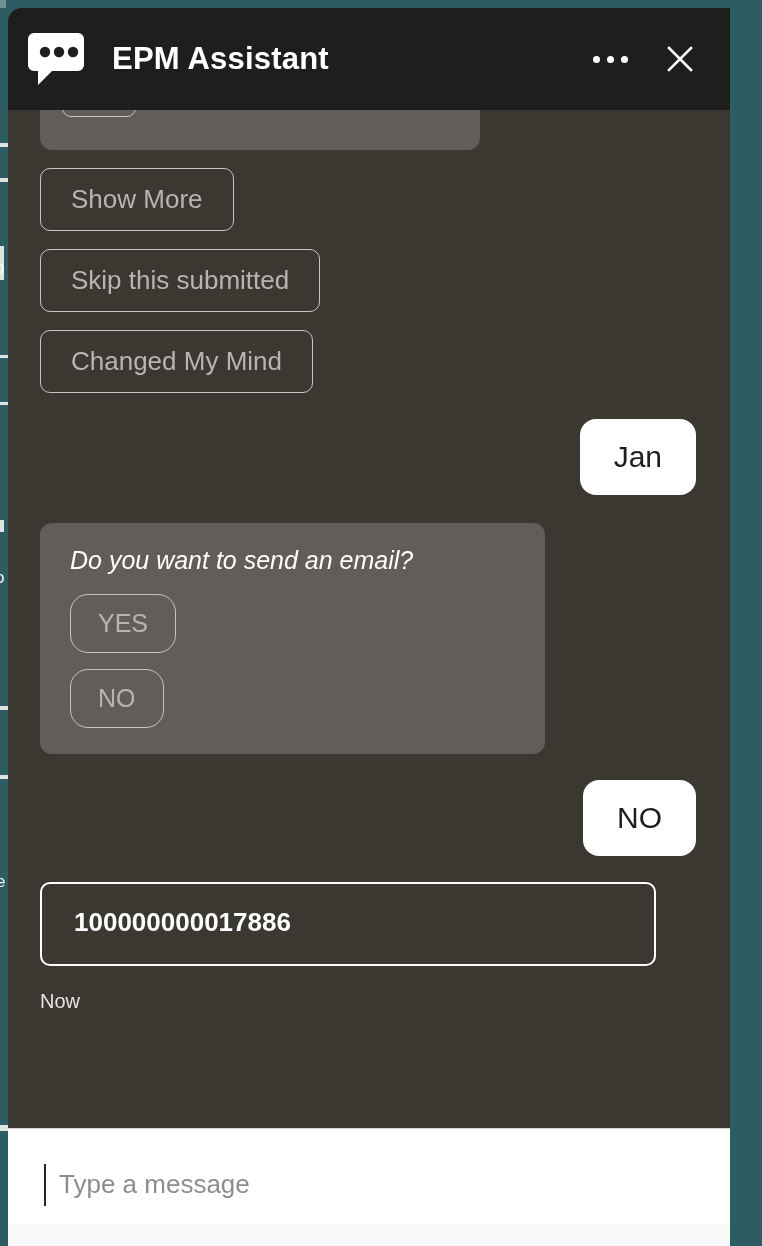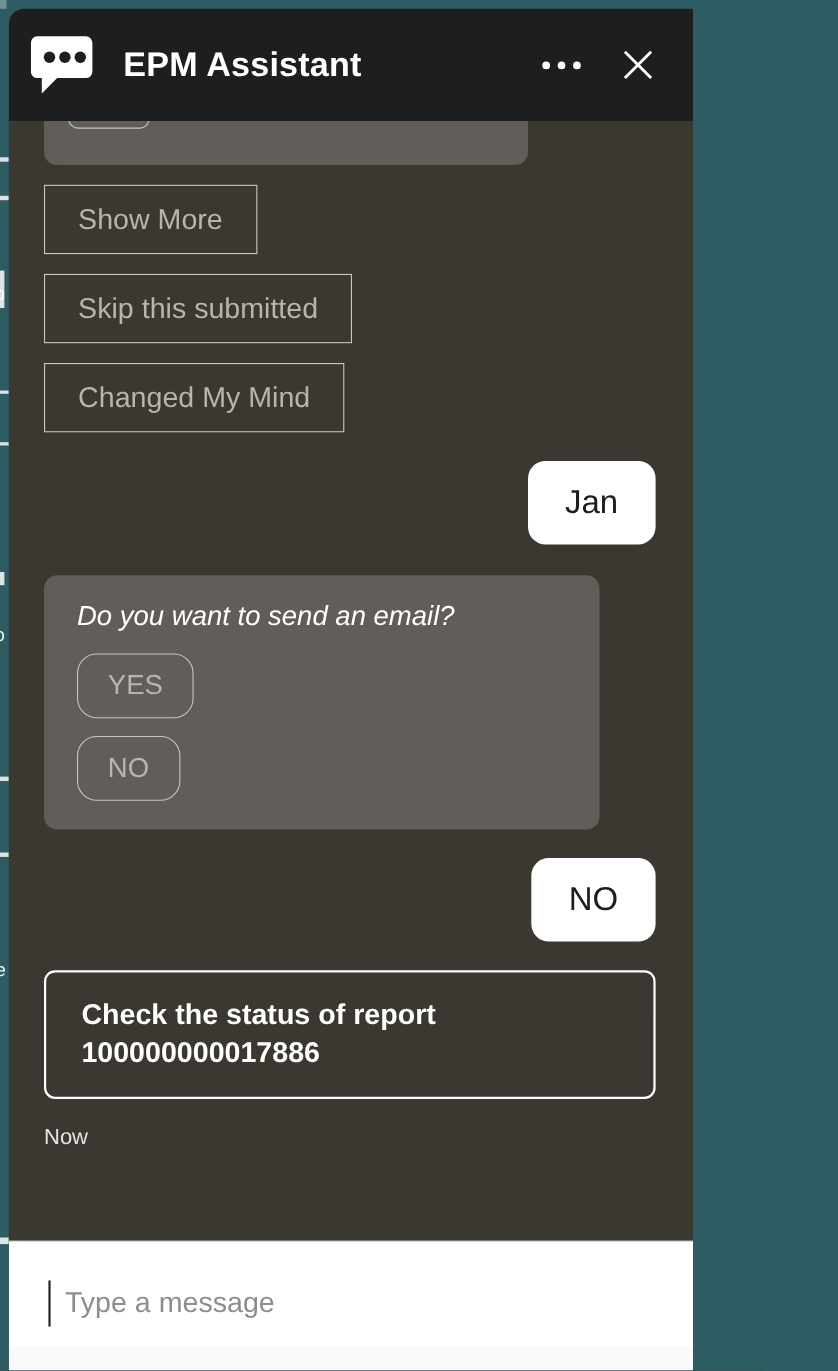--- a/index.html
+++ b/index.html
@@ -33,21 +33,21 @@
     font-family: "Liberation Sans", sans-serif;
     opacity: .95;
     white-space: nowrap;
   }
 
   
   #chat-widget {
     position: absolute;
     left: 8px;
     top: 8px;
-    width: 622px;
+    width: 722px;
     height: 1238px;
     background: #3b3731;
     border-top-left-radius: 14px;
     overflow: hidden;
     display: flex;
     flex-direction: column;
   }
 
   
   #chat-header {
@@ -140,21 +140,21 @@
     font-size: 25px;
     padding: 8px 20px;
     margin-top: -18px;
     background: transparent;
   }
 
   
   .opt-btn {
     display: inline-block;
     border: 1px solid #c9c5c0;
-    border-radius: 0;
+    border-radius: 10px;
     background: transparent;
     color: #b9b4af;
     font-size: 26px;
     padding: 15px 30px;
     margin-top: 18px;
     cursor: pointer;
     font-family: "Liberation Sans", sans-serif;
     text-align: center;
   }
 
@@ -337,21 +337,20 @@
       </div>
     </div>
 
     <div class="row right">
       <div class="user-bubble">NO</div>
     </div>
 
 
     <div class="row left">
       <div id="report-card">
-        <div>Check the status of report</div>
         <div>100000000017886</div>
       </div>
     </div>
 
     <div class="row left">
       <div id="timestamp">Now</div>
     </div>
 
   </div>
 

